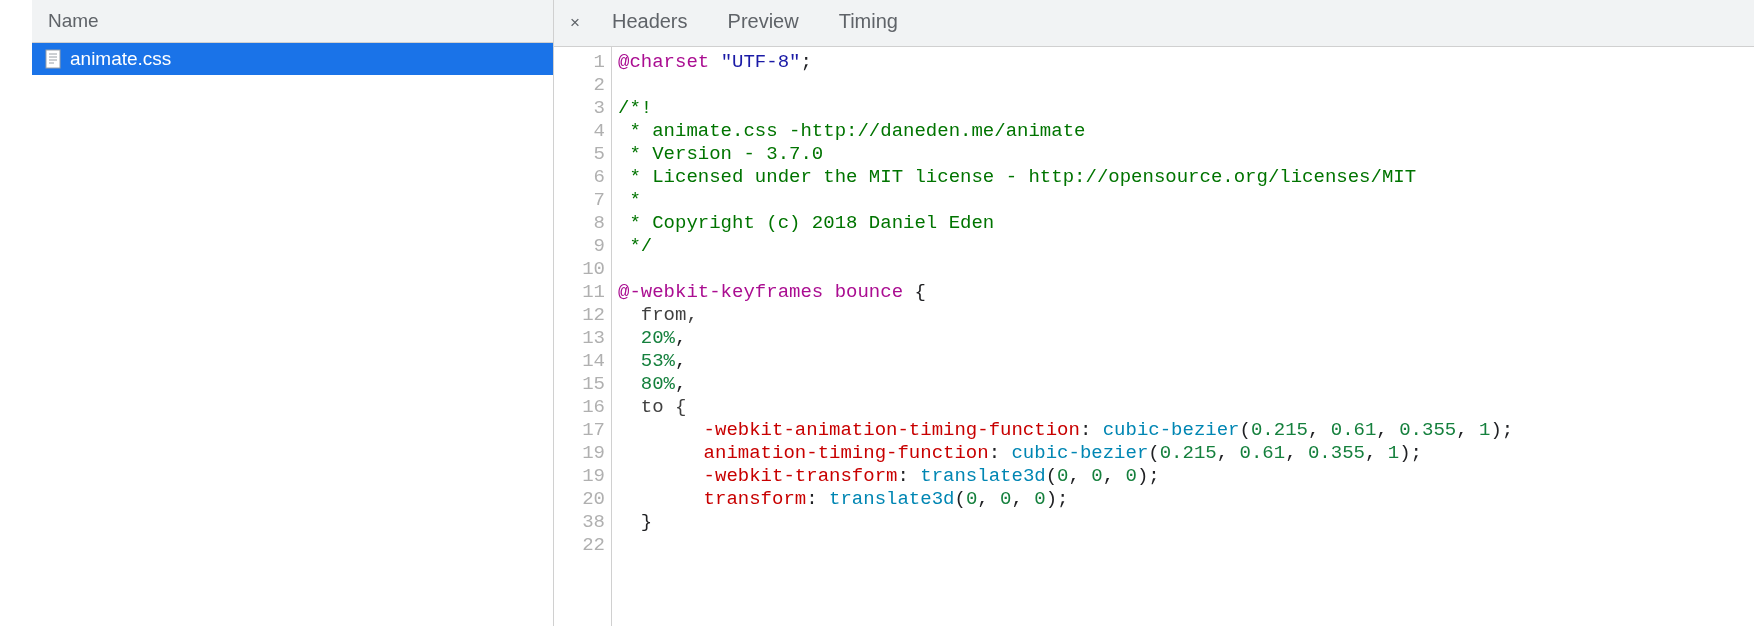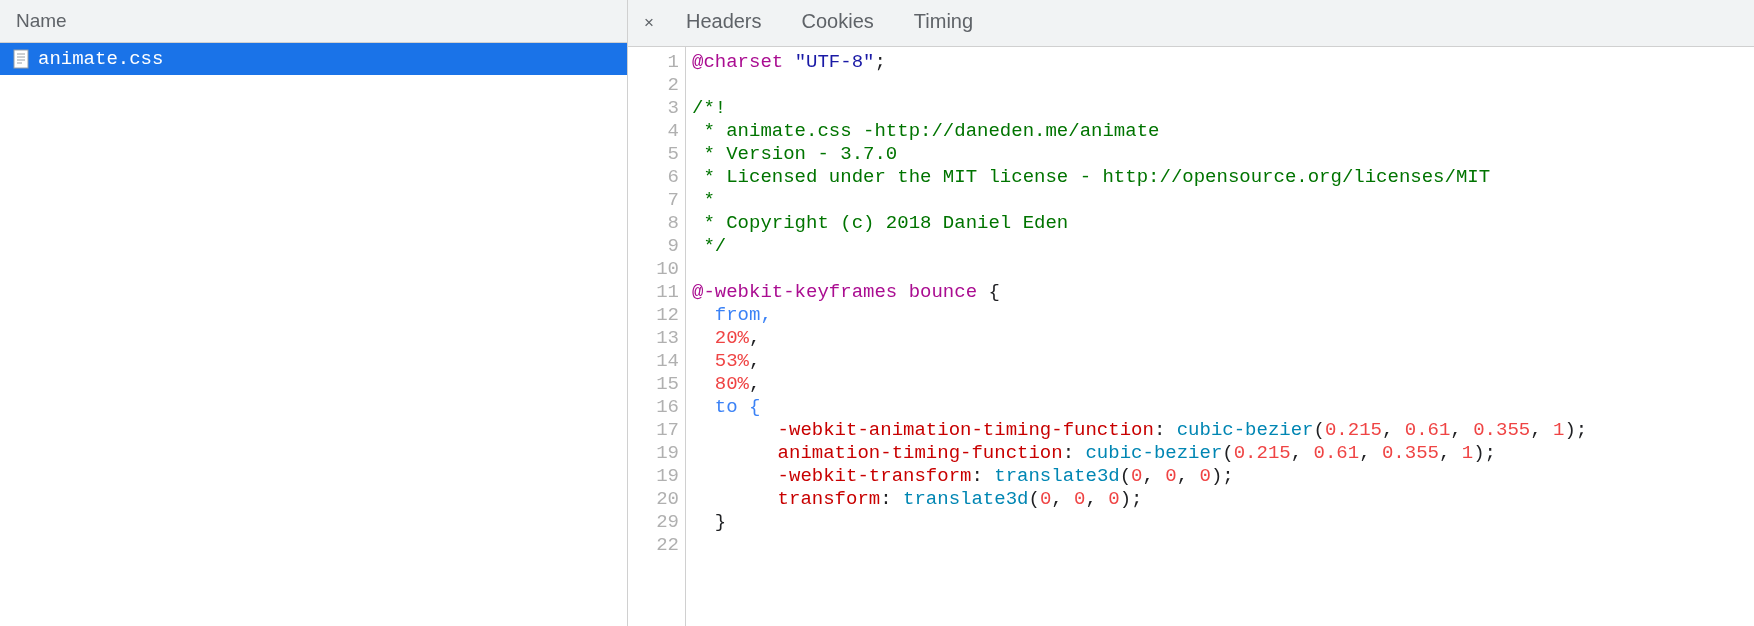--- a/index.html
+++ b/index.html
@@ -12,37 +12,37 @@
       font-size: 16px;
       background: #fff;
       display: flex;
       height: 626px;
       width: 1754px;
       overflow: hidden;
     }
     
     
     .left-panel {
-      width: 628px;
+      width: 554px;
       border-right: 1px solid #d0d0d0;
       display: flex;
       flex-direction: column;
       background: #fff;
+      padding-left: 32px;
     }
     .name-header {
       background: #f1f3f4;
       border-bottom: 1px solid #d0d0d0;
       padding: 10px 16px;
       color: #5f6368;
       font-size: 19px;
     }
     .file-list {
       flex: 1;
       overflow-y: auto;
-      font-family: Liberation Mono, monospace;
     }
     .file-item {
       display: flex;
       align-items: center;
       padding: 5px 12px;
       cursor: pointer;
       gap: 8px;
     }
     .file-item.selected {
       background: #1a73e8;
@@ -123,24 +123,24 @@
     }
     .code-line {
       display: block;
       min-height: 23px;
     }
     
     
     .tok-atrule { color: #aa0d91; } 
     .tok-string { color: #1a1aa6; } 
     .tok-comment { color: #007400; } 
-    .tok-number { color: #ef4444; } 
+    .tok-number { color: #15803d; } 
     .tok-property { color: #c80000; margin-left: 40px; } 
     .tok-func { color: #0086b3; }
-    .tok-selector { color: #3b82f6; }
+    .tok-selector { color: #404040; }
     .tok-punc { color: #202124; }
   </style>
 </head>
 <body>
 
 <div class="left-panel">
   <div class="name-header">Name</div>
   <div class="file-list" id="file-list">
       <div class="file-item selected">
         <span class="file-icon">
@@ -155,21 +155,21 @@
         <span class="file-name">animate.css</span>
       </div>
     </div>
 </div>
 
 <div class="right-panel">
   <div class="tabs-header">
     <div class="close-btn">×</div>
     <div id="tabs-container" style="display:flex;">
         <div class="tab">Headers</div>
-        <div class="tab">Cookies</div>
+        <div class="tab">Preview</div>
         <div class="tab">Timing</div>
       </div>
   </div>
   <div class="code-container">
     <div class="gutter" id="gutter">
         <span class="ln">1</span>
         <span class="ln">2</span>
         <span class="ln">3</span>
         <span class="ln">4</span>
         <span class="ln">5</span>
@@ -181,18 +181,18 @@
         <span class="ln">11</span>
         <span class="ln">12</span>
         <span class="ln">13</span>
         <span class="ln">14</span>
         <span class="ln">15</span>
         <span class="ln">16</span>
         <span class="ln">17</span>
         <span class="ln">19</span>
         <span class="ln">19</span>
         <span class="ln">20</span>
-        <span class="ln">29</span>
+        <span class="ln">38</span>
         <span class="ln">22</span>
       </div>
     <div class="code-content" id="code-content"><span class="code-line"><span class="tok-atrule">@charset </span><span class="tok-string">"UTF-8"</span><span class="tok-punc">;</span></span><span class="code-line">&nbsp;</span><span class="code-line"><span class="tok-comment">/*!</span></span><span class="code-line"><span class="tok-comment"> * animate.css -http://daneden.me/animate</span></span><span class="code-line"><span class="tok-comment"> * Version - 3.7.0</span></span><span class="code-line"><span class="tok-comment"> * Licensed under the MIT license - http://opensource.org/licenses/MIT</span></span><span class="code-line"><span class="tok-comment"> *</span></span><span class="code-line"><span class="tok-comment"> * Copyright (c) 2018 Daniel Eden</span></span><span class="code-line"><span class="tok-comment"> */</span></span><span class="code-line">&nbsp;</span><span class="code-line"><span class="tok-atrule">@-webkit-keyframes bounce</span><span class="tok-punc"> {</span></span><span class="code-line"><span class="tok-selector">  from,</span></span><span class="code-line"><span class="tok-punc">  </span><span class="tok-number">20%</span><span class="tok-punc">,</span></span><span class="code-line"><span class="tok-punc">  </span><span class="tok-number">53%</span><span class="tok-punc">,</span></span><span class="code-line"><span class="tok-punc">  </span><span class="tok-number">80%</span><span class="tok-punc">,</span></span><span class="code-line"><span class="tok-selector">  to {</span></span><span class="code-line"><span class="tok-punc">    </span><span class="tok-property">-webkit-animation-timing-function</span><span class="tok-punc">: </span><span class="tok-func">cubic-bezier</span><span class="tok-punc">(</span><span class="tok-number">0.215</span><span class="tok-punc">, </span><span class="tok-number">0.61</span><span class="tok-punc">, </span><span class="tok-number">0.355</span><span class="tok-punc">, </span><span class="tok-number">1</span><span class="tok-punc">);</span></span><span class="code-line"><span class="tok-punc">    </span><span class="tok-property">animation-timing-function</span><span class="tok-punc">: </span><span class="tok-func">cubic-bezier</span><span class="tok-punc">(</span><span class="tok-number">0.215</span><span class="tok-punc">, </span><span class="tok-number">0.61</span><span class="tok-punc">, </span><span class="tok-number">0.355</span><span class="tok-punc">, </span><span class="tok-number">1</span><span class="tok-punc">);</span></span><span class="code-line"><span class="tok-punc">    </span><span class="tok-property">-webkit-transform</span><span class="tok-punc">: </span><span class="tok-func">translate3d</span><span class="tok-punc">(</span><span class="tok-number">0</span><span class="tok-punc">, </span><span class="tok-number">0</span><span class="tok-punc">, </span><span class="tok-number">0</span><span class="tok-punc">);</span></span><span class="code-line"><span class="tok-punc">    </span><span class="tok-property">transform</span><span class="tok-punc">: </span><span class="tok-func">translate3d</span><span class="tok-punc">(</span><span class="tok-number">0</span><span class="tok-punc">, </span><span class="tok-number">0</span><span class="tok-punc">, </span><span class="tok-number">0</span><span class="tok-punc">);</span></span><span class="code-line"><span class="tok-punc">  }</span></span><span class="code-line">&nbsp;</span></div>
   </div>
 </div>
 
 </body></html>

